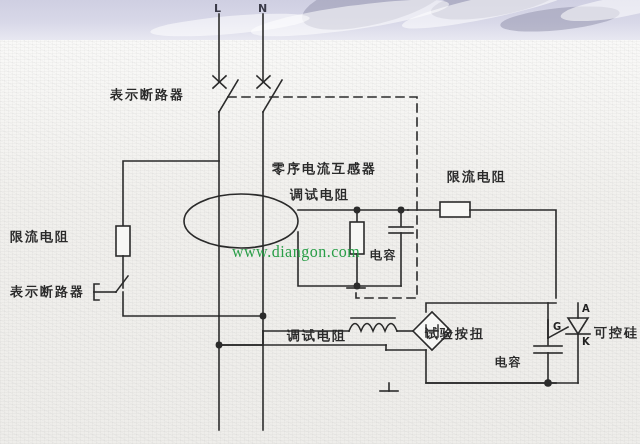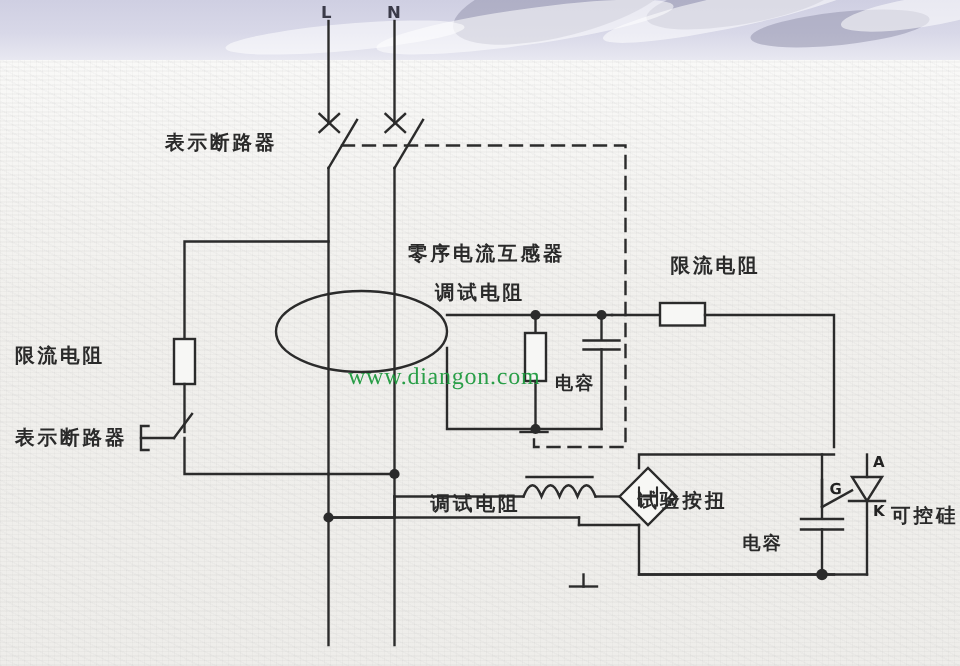--- a/index.html
+++ b/index.html
@@ -212,21 +212,21 @@
   <div class="lbl lbl-cn" style="left:10px; top:283px;">表示断路器</div>
 
   <div class="lbl lbl-cn-s" style="left:370px; top:247px;">电容</div>
 
   <div class="lbl lbl-cn" style="left:287px; top:327px;">调试电阻</div>
 
   <div class="lbl lbl-cn" style="left:425px; top:325px;">试验按扭</div>
 
   <div class="lbl lbl-cn-s" style="left:495px; top:354px;">电容</div>
 
-  <div class="lbl lbl-cn" style="left:594px; top:335px;font-family:Liberation Serif, serif;">可控硅</div>
+  <div class="lbl lbl-cn" style="left:594px; top:324px;font-family:Liberation Serif, serif;">可控硅</div>
 
   <div class="lbl lbl-pin" style="left:582px; top:303px;">A</div>
   <div class="lbl lbl-pin" style="left:553px; top:321px;">G</div>
   <div class="lbl lbl-pin" style="left:582px; top:336px;">K</div>
 
   <div id="watermark">www.diangon.com</div>
 
 </div>
 
 </body></html>

